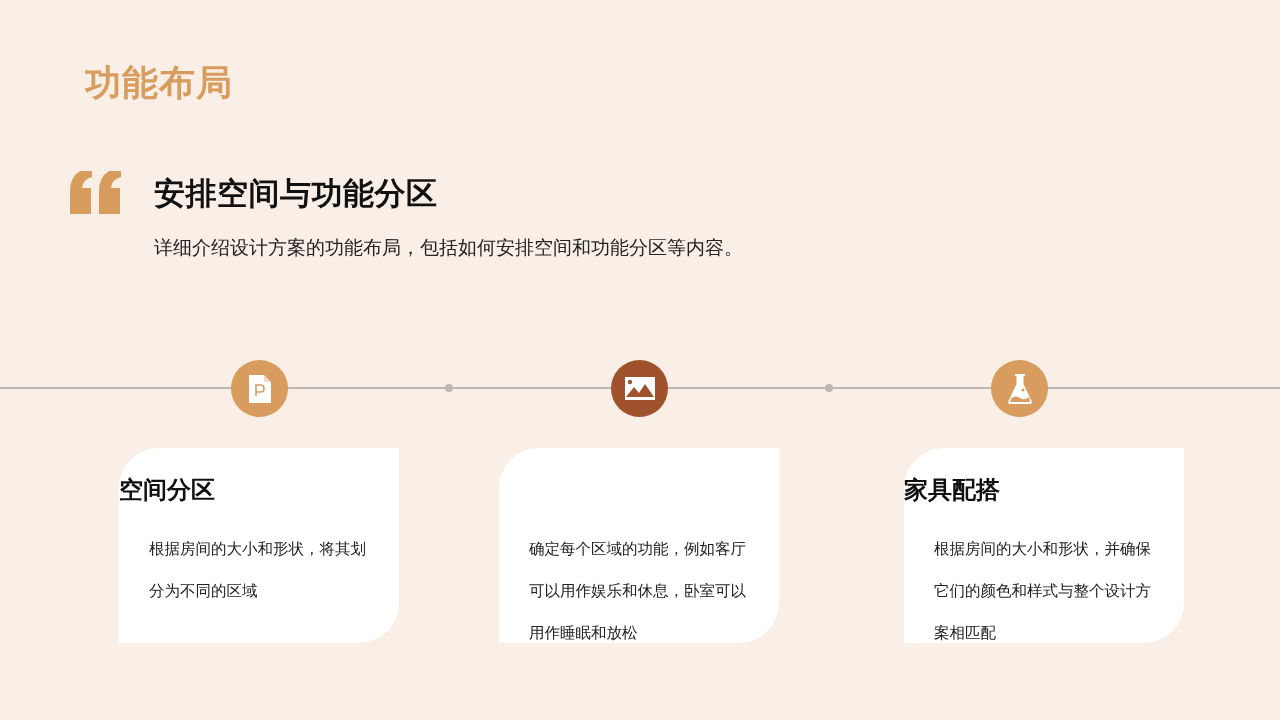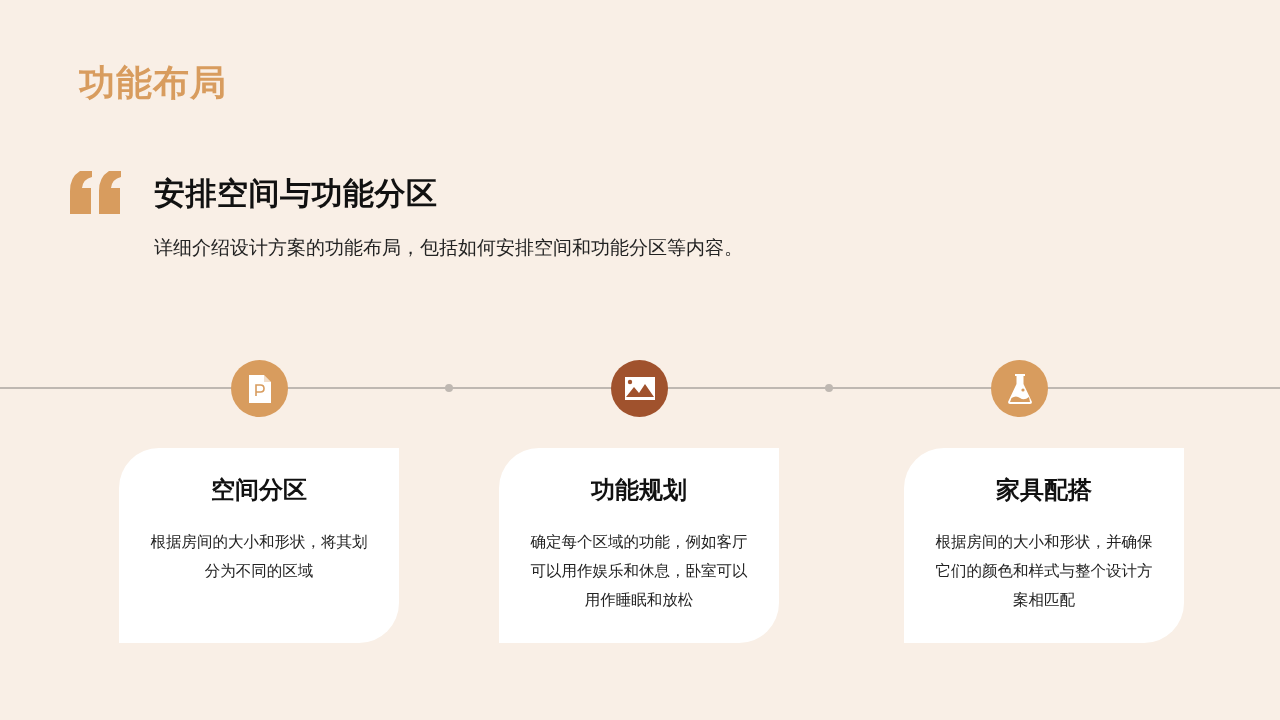--- a/index.html
+++ b/index.html
@@ -4,21 +4,21 @@
   <style>
     * { margin: 0; padding: 0; box-sizing: border-box; }
     html, body {
       width: 1280px; height: 720px; overflow: hidden;
       background: #f9efe6;
       font-family: "DejaVu Sans", "Liberation Sans", sans-serif;
     }
     .slide { position: relative; width: 1280px; height: 720px; background: #f9efe6; }
 
     .page-title {
-      position: absolute; left: 79px; top: 60px;
+      position: absolute; left: 85px; top: 60px;
       font-size: 36px; font-weight: bold; color: #d89c5e;
       letter-spacing: 1px; line-height: 46px;
     }
 
     .quote-mark {
       position: absolute; left: 70px; top: 171px;
       width: 52px; height: 43px;
     }
 
     .headline {
@@ -42,29 +42,29 @@
     .node {
       position: absolute; width: 57px; height: 57px; border-radius: 50%;
       top: 360px; display: flex; align-items: center; justify-content: center;
     }
     .node svg { display: block; }
 
     .card {
       position: absolute; top: 448px; width: 280px; height: 195px;
       background: #ffffff;
       border-radius: 40px 0 40px 0;
-      text-align: center;
+      text-align: left;
     }
     .card-title {
       position: absolute; left: 0; right: 0; top: 24px;
       font-size: 24px; font-weight: bold; color: #111111; line-height: 36px;
     }
     .card-text {
       position: absolute; left: 30px; right: 30px; top: 80px;
-      font-size: 15.5px; color: #222222; line-height: 29px;
+      font-size: 15.5px; color: #222222; line-height: 42px;
     }
   </style>
 </head>
 <body>
 
 <div class="slide">
 
   <div class="page-title">功能布局</div>
 
   <div class="quote-mark">
@@ -104,21 +104,20 @@
       <circle cx="15" cy="16" r="1.6" fill="#d89c5e"></circle>
     </svg>
   </div>
 
   <div class="card" style="left:119px;">
     <div class="card-title">空间分区</div>
     <div class="card-text">根据房间的大小和形状，将其划分为不同的区域</div>
   </div>
 
   <div class="card" style="left:499px;">
-    <div class="card-title">功能规划</div>
     <div class="card-text">确定每个区域的功能，例如客厅可以用作娱乐和休息，卧室可以用作睡眠和放松</div>
   </div>
 
   <div class="card" style="left:880px;margin-left:24px;">
     <div class="card-title">家具配搭</div>
     <div class="card-text">根据房间的大小和形状，并确保它们的颜色和样式与整个设计方案相匹配</div>
   </div>
 
 </div>
 

